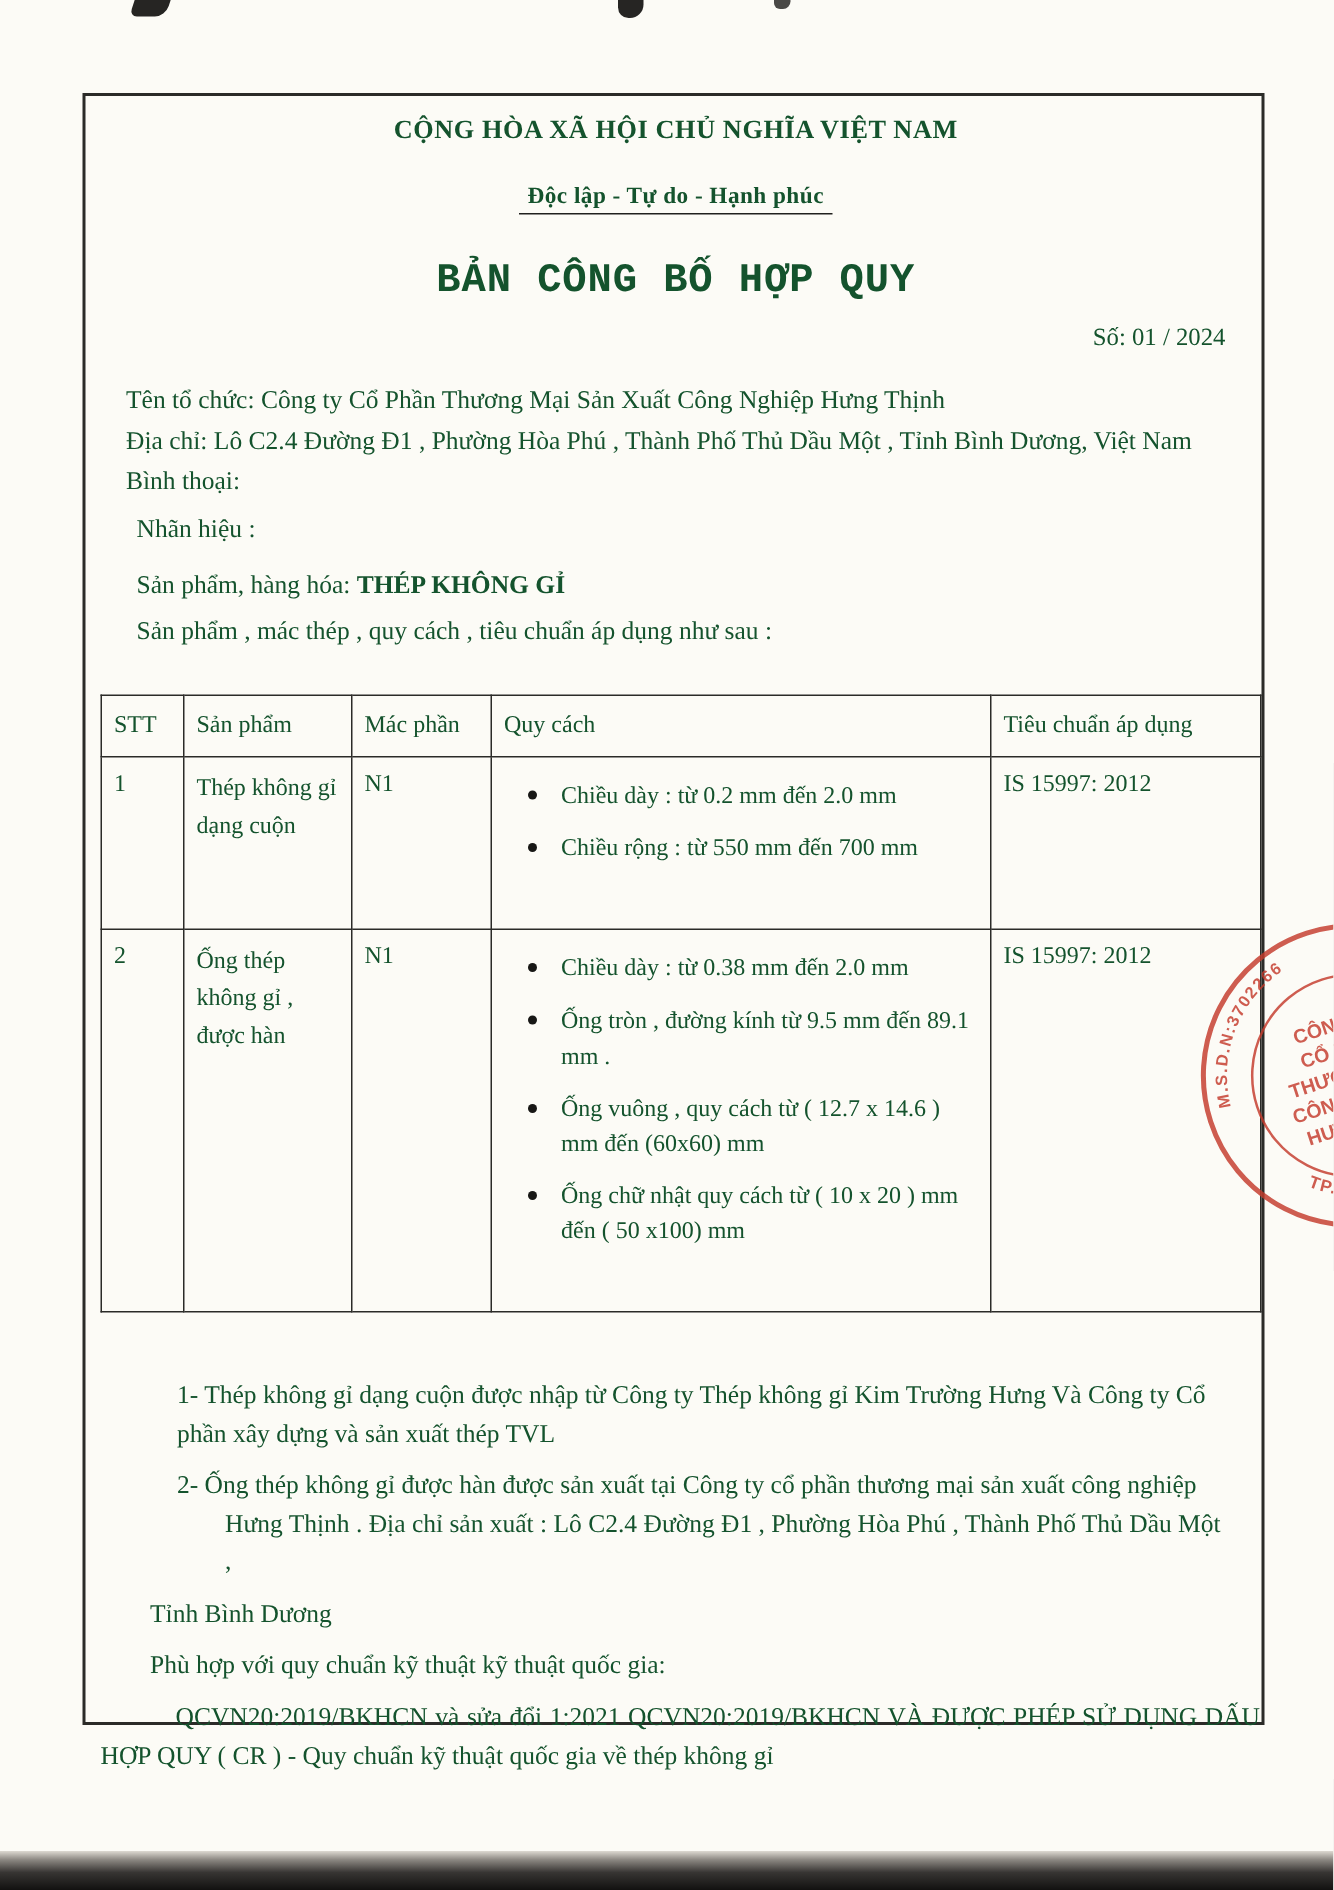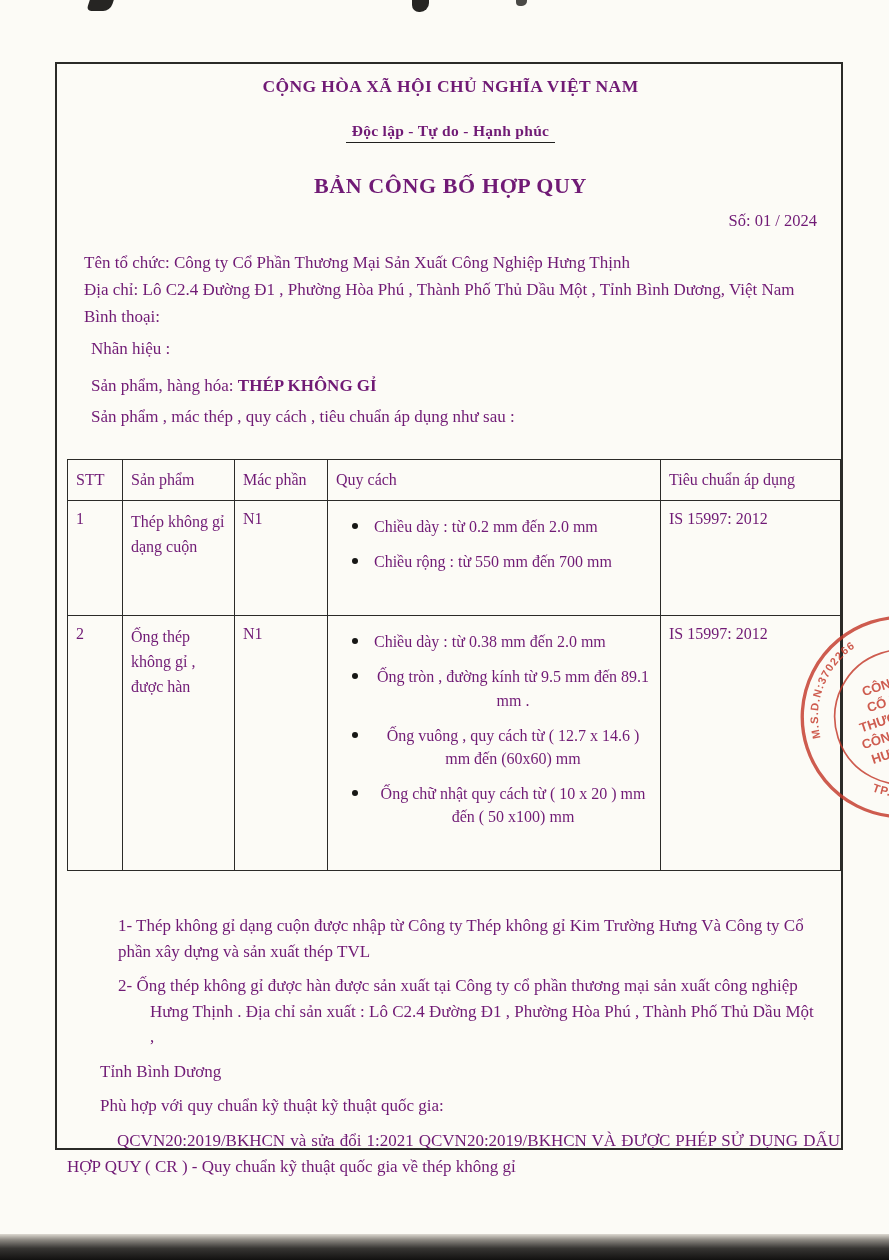--- a/index.html
+++ b/index.html
@@ -1,20 +1,20 @@
 <!DOCTYPE html>
 <html><head>
 <meta charset="utf-8">
 <style>
   html,body { margin:0; padding:0; }
   body { background:#e9e7e1; }
   .page {
     position:relative; width:889px; height:1260px; margin:0 auto;
     background:#fcfbf6; overflow:hidden;
-    font-family:"Liberation Serif", serif; color:#701a75;
+    font-family:"Liberation Serif", serif; color:#14532d;
   }
   
   .artifact { position:absolute; background:#262523; }
   .a1 { left:88px;  top:0; width:24px; height:11px; border-radius:0 0 7px 5px; transform:skewX(-18deg); }
   .a2 { left:412px; top:0; width:17px; height:12px; border-radius:0 0 9px 7px; }
   .a3 { left:516px; top:0; width:11px; height:6px;  border-radius:0 0 5px 4px; background:#4a4946; }
   .bottom-edge {
     position:absolute; left:0; bottom:0; width:100%; height:26px;
     background:linear-gradient(to bottom,#ddd9d1 0%,#8d8983 22%,#373533 55%,#121110 100%);
   }
@@ -24,22 +24,22 @@
     border:2px solid #2b2b28; box-sizing:border-box;
     padding:10px 24px 0 27px;
   }
   .nat-header { text-align:center; margin-top:2px; }
   .nat-title { font-weight:bold; font-size:17.5px; letter-spacing:0.4px; }
   .motto {
     display:inline-block; font-weight:bold; font-size:15.5px; margin-top:7px;
     border-bottom:1.6px solid #20201e; padding:0 6px 2px 6px; letter-spacing:0.3px;
   }
   .doc-title {
-    text-align:center; font-family:Liberation Serif, serif;
-    font-size:22px; font-weight:bold; letter-spacing:0.6px;
+    text-align:center; font-family:Liberation Mono, monospace;
+    font-size:27px; font-weight:bold; letter-spacing:0.6px;
     margin:30px 0 12px 0;
   }
   .doc-number { text-align:right; font-size:16.5px; margin:0 0 18px 0; }
   .para { font-size:17px; line-height:1.6; margin:4px 0; }
   .para.tight { margin:0 0; }
   .para.ind { padding-left:7px; }
   .gap-top { margin-top:10px; }
   .b { font-weight:bold; }
 
   
@@ -52,21 +52,21 @@
     text-align:left; font-weight:normal;
   }
   table.spec th { font-size:16px; height:22px; vertical-align:middle; }
   .col-stt { width:55px; }  .col-sp { width:112px; } .col-mt { width:93px; }
   .col-qc { width:333px; }  .col-tc { width:180px; }
   td.c-stt { text-align:center; padding-top:12px; }
   td.c-mt  { text-align:center; padding-top:12px; }
   td.c-sp  { text-align:justify; padding:12px 10px; line-height:1.55; }
   td.c-tc  { padding-top:12px; }
   td.c-qc  { padding:8px 8px 8px 6px; }
-  .qc-item { display:flex; margin:5px 0 12px 0; line-height:1.45;text-align:center; }
+  .qc-item { display:flex; margin:5px 0 12px 0; line-height:1.45; }
   .qc-bullet { flex:none; width:6px; height:6px; border-radius:50%; background:#171715; margin:8px 16px 0 16px; }
   .row-1 td { height:96px; }
   .row-2 td { height:236px; }
 
   
   .notes { margin-top:42px; font-size:17px; }
   .note { line-height:1.5; margin:9px 0; }
   .note-item1 { padding-left:34px; }
   .note-item2 { padding-left:66px; text-indent:-32px; }
   .note-left  { padding-left:16px; }

